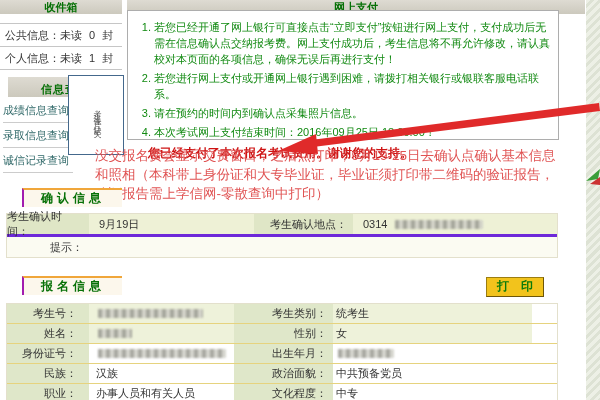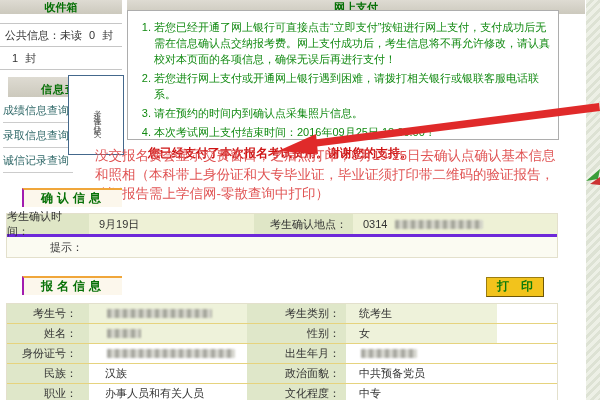--- a/index.html
+++ b/index.html
@@ -58,24 +58,24 @@
        padding-right:6px;box-sizing:border-box;color:#333;}
   .c-row .val2{flex:1;background:#eef1d6;display:flex;align-items:center;padding-left:10px;color:#333;gap:6px;}
   .c-row2 .lab{background:transparent;}
 
   
   #reg-table{position:absolute;left:6px;top:303px;width:552px;background:#fff;
              border:1px solid #e3e0cc;box-sizing:border-box;}
   .t-row{display:flex;height:19px;font-size:11px;border-bottom:1px solid #e6d37e;}
   .t-row .lab1{width:82px;background:#dfe7c9;display:flex;align-items:center;justify-content:flex-end;
        padding-right:12px;box-sizing:border-box;color:#333;}
-  .t-row .v1{width:158px;display:flex;align-items:center;padding-left:16px;box-sizing:border-box;color:#333;}
+  .t-row .v1{width:145px;display:flex;align-items:center;padding-left:7px;box-sizing:border-box;color:#333;}
   .t-row .lab2{width:99px;background:#dfe7c9;display:flex;align-items:center;justify-content:flex-end;
        padding-right:6px;box-sizing:border-box;color:#333;}
-  .t-row .v2{width:151px;display:flex;align-items:center;padding-left:13px;box-sizing:border-box;color:#333;font-family:Liberation Serif, serif;}
+  .t-row .v2{width:199px;display:flex;align-items:center;padding-left:3px;box-sizing:border-box;color:#333;font-family:Liberation Serif, serif;}
   .t-row .sp{flex:1;background:#fff;}
   .r-pale .v1,.r-pale .v2{background:#eef2da;}
   .r-white .v1,.r-white .v2{background:#fff;}
 
   
   #print-btn{position:absolute;left:486px;top:277px;width:58px;height:20px;background:#f2c31c;
              border:1px solid #9c7d10;border-right-color:#6d5608;border-bottom-color:#6d5608;
              color:#0a7a0a;font-weight:bold;font-size:12px;display:flex;align-items:flex-start;
              justify-content:center;cursor:pointer;box-sizing:border-box;}
 
@@ -103,20 +103,21 @@
   </div>
   <div id="right-strip"></div>
 
   <div id="inbox-rows">
     <div class="inbox-row">
       <span>公共信息：未读</span>
       <span class="cnt">0</span>
       <span>封</span>
     </div>
     <div class="inbox-row">
+      <span>个人信息：未读</span>
       <span class="cnt">1</span>
       <span>封</span>
     </div>
   </div>
 
   <div id="query-bar">
     <span>信息查询</span>
   </div>
   <div class="side-link" style="top:98px;">
     <span>成绩信息查询</span>

